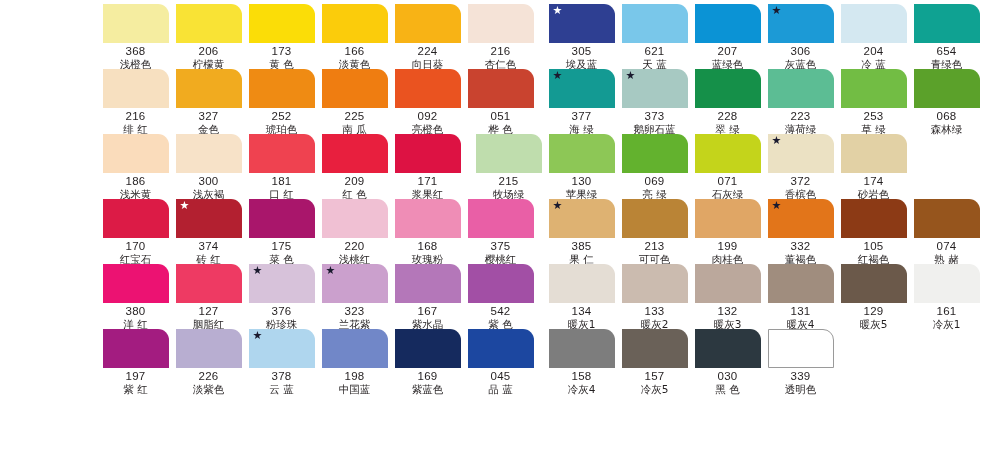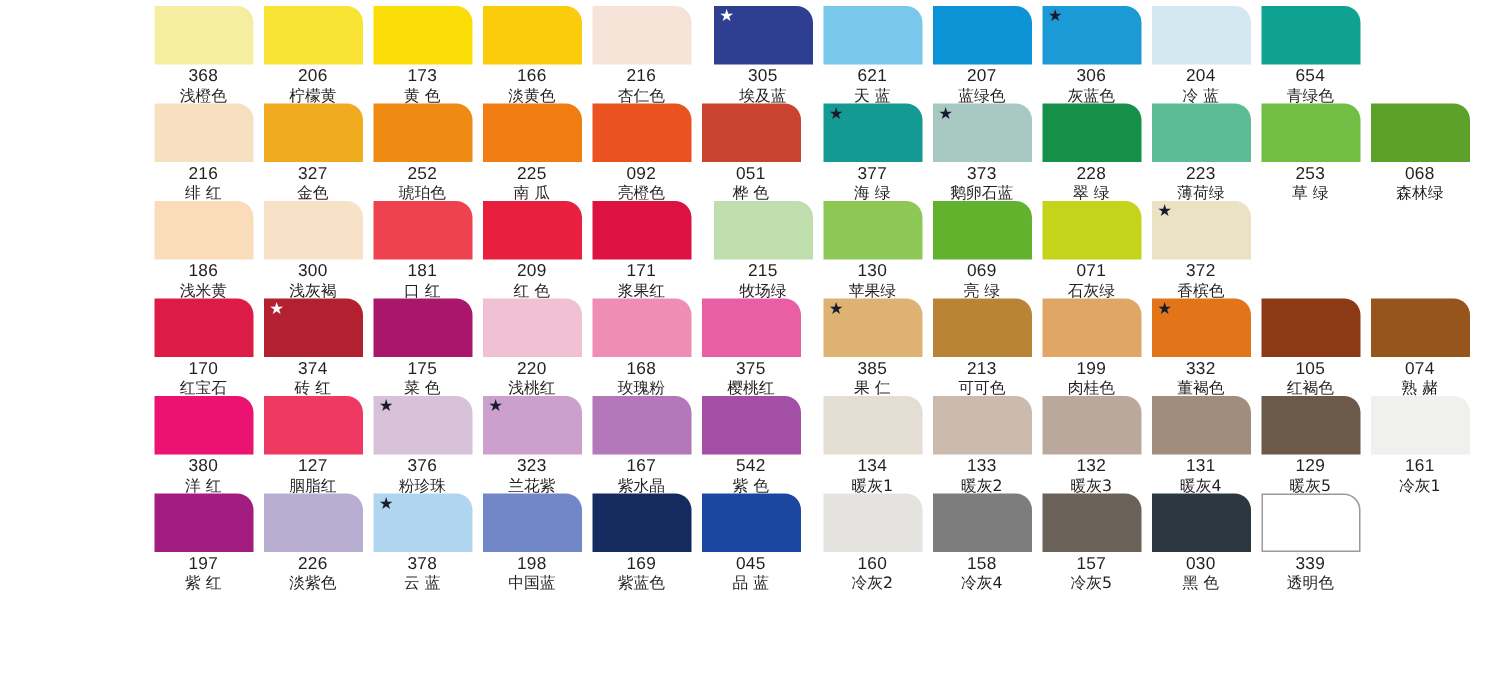--- a/index.html
+++ b/index.html
@@ -120,20 +120,25 @@
             <div class="swatch" style="background: rgb(251, 221, 7);"></div>
             <div class="code">173</div>
             <div class="cname">黄 色</div>
           </div>
           <div class="cell">
             <div class="swatch" style="background: rgb(251, 204, 11);"></div>
             <div class="code">166</div>
             <div class="cname">淡黄色</div>
           </div>
           <div class="cell">
+            <div class="swatch" style="background: rgb(248, 179, 21);"></div>
+            <div class="code">224</div>
+            <div class="cname">向日葵</div>
+          </div>
+          <div class="cell">
             <div class="swatch" style="background: rgb(245, 227, 215);"></div>
             <div class="code">216</div>
             <div class="cname">杏仁色</div>
           </div>
         </div>
         <div class="gap"></div>
         <div class="half">
           <div class="cell">
             <div class="swatch" style="background: rgb(46, 63, 146);">
               <span class="star" style="color: rgb(255, 255, 255);">★</span>
@@ -291,20 +296,25 @@
             <div class="code">071</div>
             <div class="cname">石灰绿</div>
           </div>
           <div class="cell">
             <div class="swatch" style="background: rgb(235, 225, 195);">
               <span class="star" style="color: rgb(26, 26, 46);">★</span>
             </div>
             <div class="code">372</div>
             <div class="cname">香槟色</div>
           </div>
+          <div class="cell">
+            <div class="swatch" style="background: rgb(226, 209, 165);"></div>
+            <div class="code">174</div>
+            <div class="cname">砂岩色</div>
+          </div>
         </div>
       </div>
       <div class="row">
         <div class="half">
           <div class="cell">
             <div class="swatch" style="background: rgb(220, 27, 70);"></div>
             <div class="code">170</div>
             <div class="cname">红宝石</div>
           </div>
           <div class="cell">
@@ -475,25 +485,20 @@
           </div>
           <div class="cell">
             <div class="swatch" style="background: rgb(28, 71, 160);"></div>
             <div class="code">045</div>
             <div class="cname">品 蓝</div>
           </div>
         </div>
         <div class="gap"></div>
         <div class="half">
           <div class="cell">
-            <div class="swatch" style="background: rgb(229, 227, 224);"></div>
-            <div class="code">160</div>
-            <div class="cname">冷灰2</div>
-          </div>
-          <div class="cell">
             <div class="swatch" style="background: rgb(125, 125, 125);"></div>
             <div class="code">158</div>
             <div class="cname">冷灰4</div>
           </div>
           <div class="cell">
             <div class="swatch" style="background: rgb(106, 97, 88);"></div>
             <div class="code">157</div>
             <div class="cname">冷灰5</div>
           </div>
           <div class="cell">

